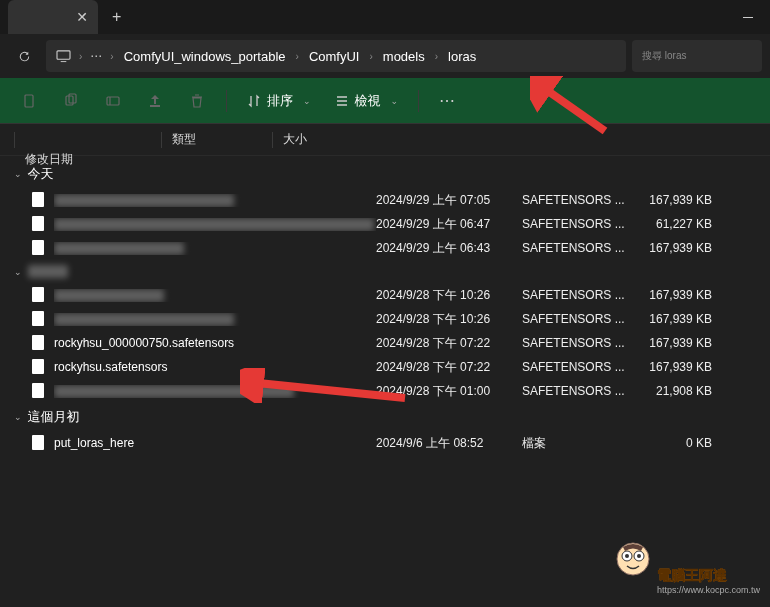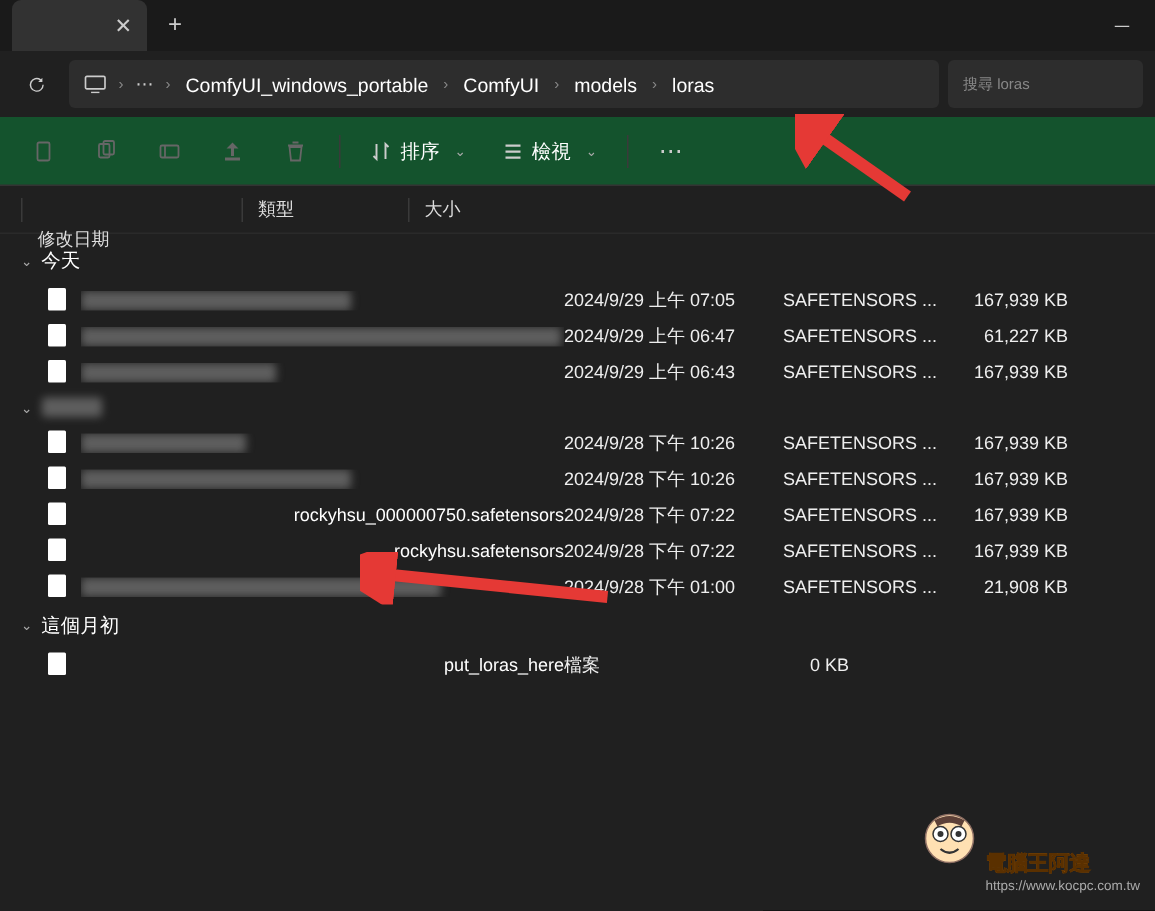--- a/index.html
+++ b/index.html
@@ -217,21 +217,20 @@
   background: #fff;
   border-radius: 1px;
   width: 12px;
   height: 15px;
   margin-left: 2px;
 }
 .row-name {
   width: 322px;
   white-space: nowrap;
   overflow: hidden;
-  text-align: right;
 }
 .row-date {
   width: 146px;
   color: #eee;
 }
 .row-type {
   width: 110px;
   color: #eee;
 }
 .row-size {
@@ -493,20 +492,21 @@
       </div>
       <div class="group">
         <span class="group-chev">⌄</span>
         <span>這個月初</span>
       </div>
       <div class="row">
         <div class="row-icon">
           <div class="file-icon"></div>
         </div>
         <div class="row-name">put_loras_here</div>
+        <div class="row-date">2024/9/6 上午 08:52</div>
         <div class="row-type">檔案</div>
         <div class="row-size">0 KB</div>
       </div>
     </div>
 </div>
 
 <svg class="arrow arrow1" viewBox="0 0 80 60">
   <defs>
       <marker id="ah1" markerWidth="6" markerHeight="6" refX="2" refY="3" orient="auto">
         <polygon points="0,0 6,3 0,6" fill="#e53935"></polygon>

